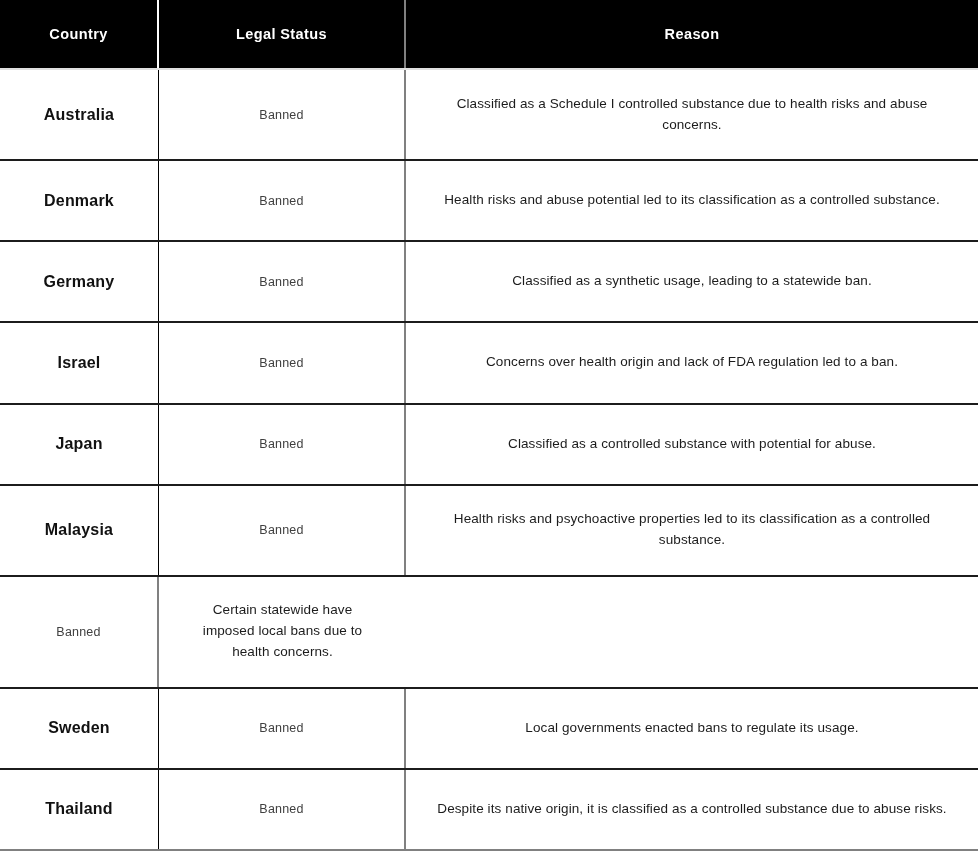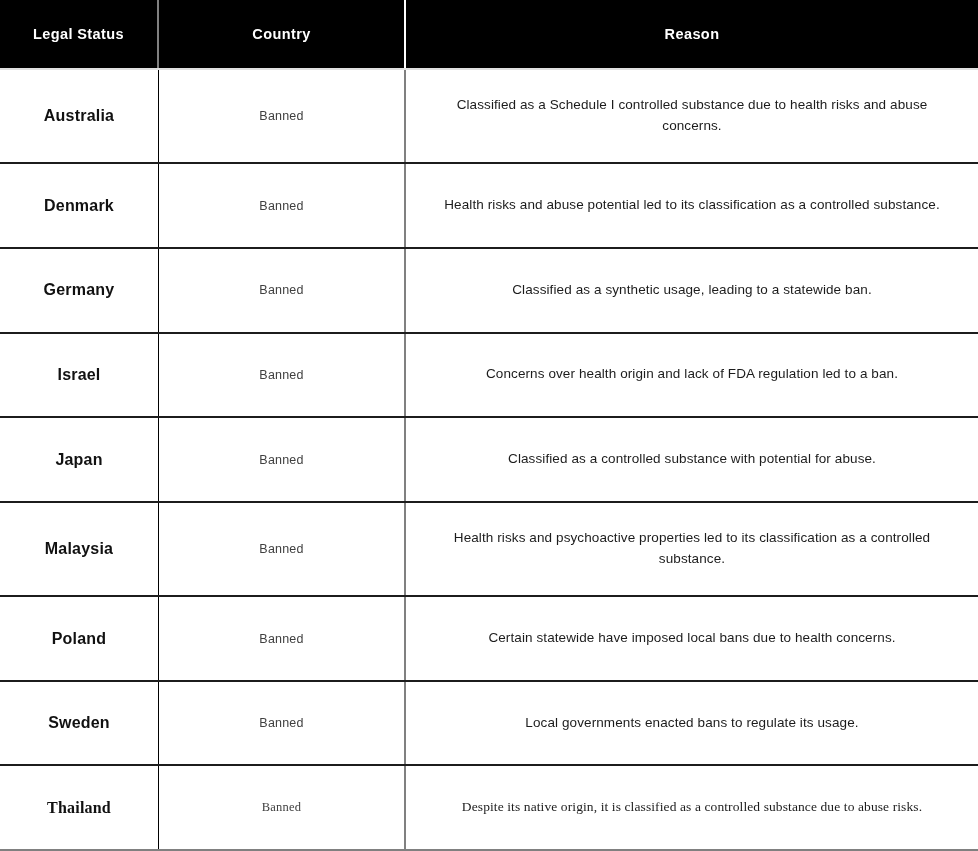--- a/index.html
+++ b/index.html
@@ -37,21 +37,21 @@
     font-weight: 600;
     letter-spacing: 0.4px;
   }
   .header-cell.c1 { border-right: 2px solid #ffffff; }
   .header-cell.c2 { border-right: 2px solid #808080; }
   .body-row {
     flex: 1 1 auto;
     border-bottom: 2px solid #1c1c1c;
     background: #ffffff;
   }
-  .body-row:last-child { border-bottom: none; font-family: Liberation Serif, serif; }
+  .body-row:last-child { border-bottom: none; }
   .cell {
     display: flex;
     align-items: center;
     justify-content: center;
     text-align: center;
     padding: 8px 18px;
   }
   .cell.country {
     font-weight: 700;
     font-size: 16px;
@@ -72,22 +72,22 @@
     padding: 1px 26px;
     letter-spacing: 0.1px;
   }
 </style>
 </head>
 <body>
 
 <div class="table">
 
   <div class="row header-row">
+    <div class="header-cell c1">Country</div>
     <div class="header-cell c2">Legal Status</div>
-    <div class="header-cell c1">Country</div>
     <div class="header-cell c3">Reason</div>
   </div>
 
   <div class="row body-row">
     <div class="cell country">Australia</div>
     <div class="cell status">Banned</div>
     <div class="cell reason">Classified as a Schedule I controlled substance due to health risks and abuse concerns.</div>
   </div>
 
   <div class="row body-row">
@@ -114,21 +114,20 @@
     <div class="cell reason">Classified as a controlled substance with potential for abuse.</div>
   </div>
 
   <div class="row body-row">
     <div class="cell country">Malaysia</div>
     <div class="cell status">Banned</div>
     <div class="cell reason">Health risks and psychoactive properties led to its classification as a controlled substance.</div>
   </div>
 
   <div class="row body-row">
-    <div class="cell country">Poland</div>
     <div class="cell status">Banned</div>
     <div class="cell reason">Certain statewide have imposed local bans due to health concerns.</div>
   </div>
 
   <div class="row body-row">
     <div class="cell country">Sweden</div>
     <div class="cell status">Banned</div>
     <div class="cell reason">Local governments enacted bans to regulate its usage.</div>
   </div>
 

